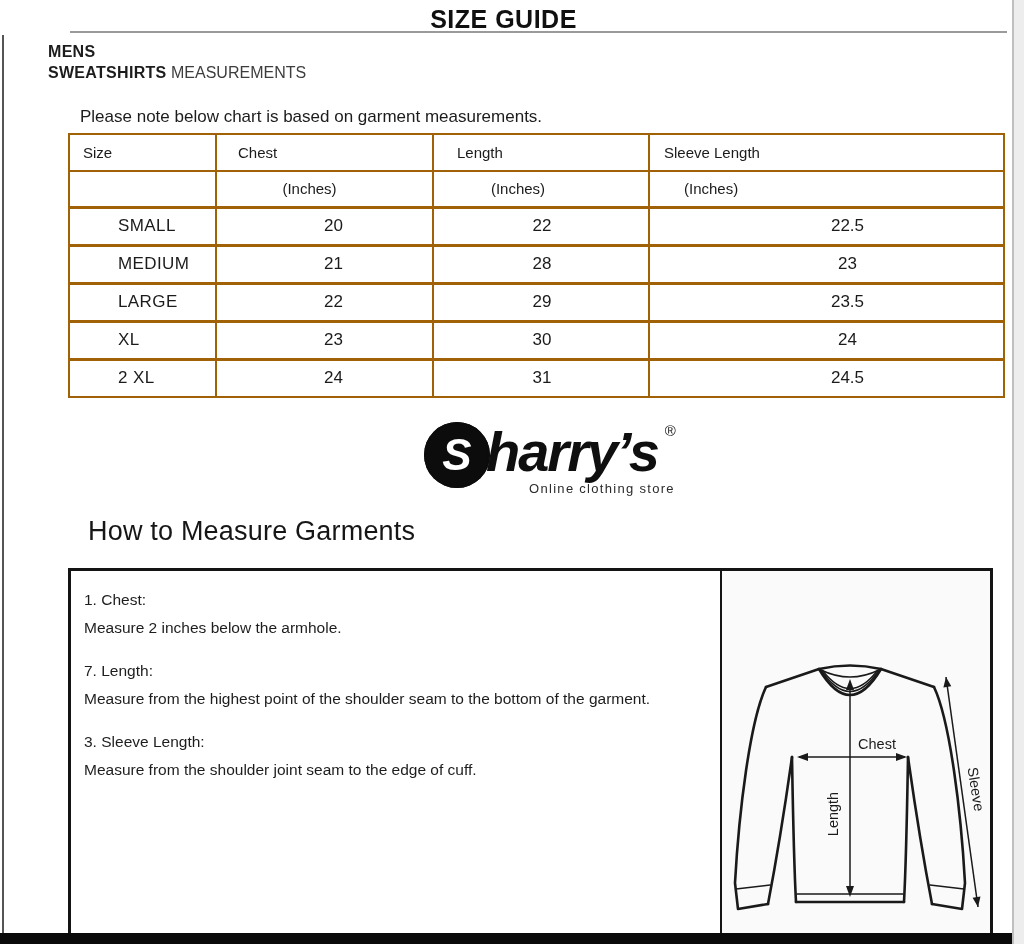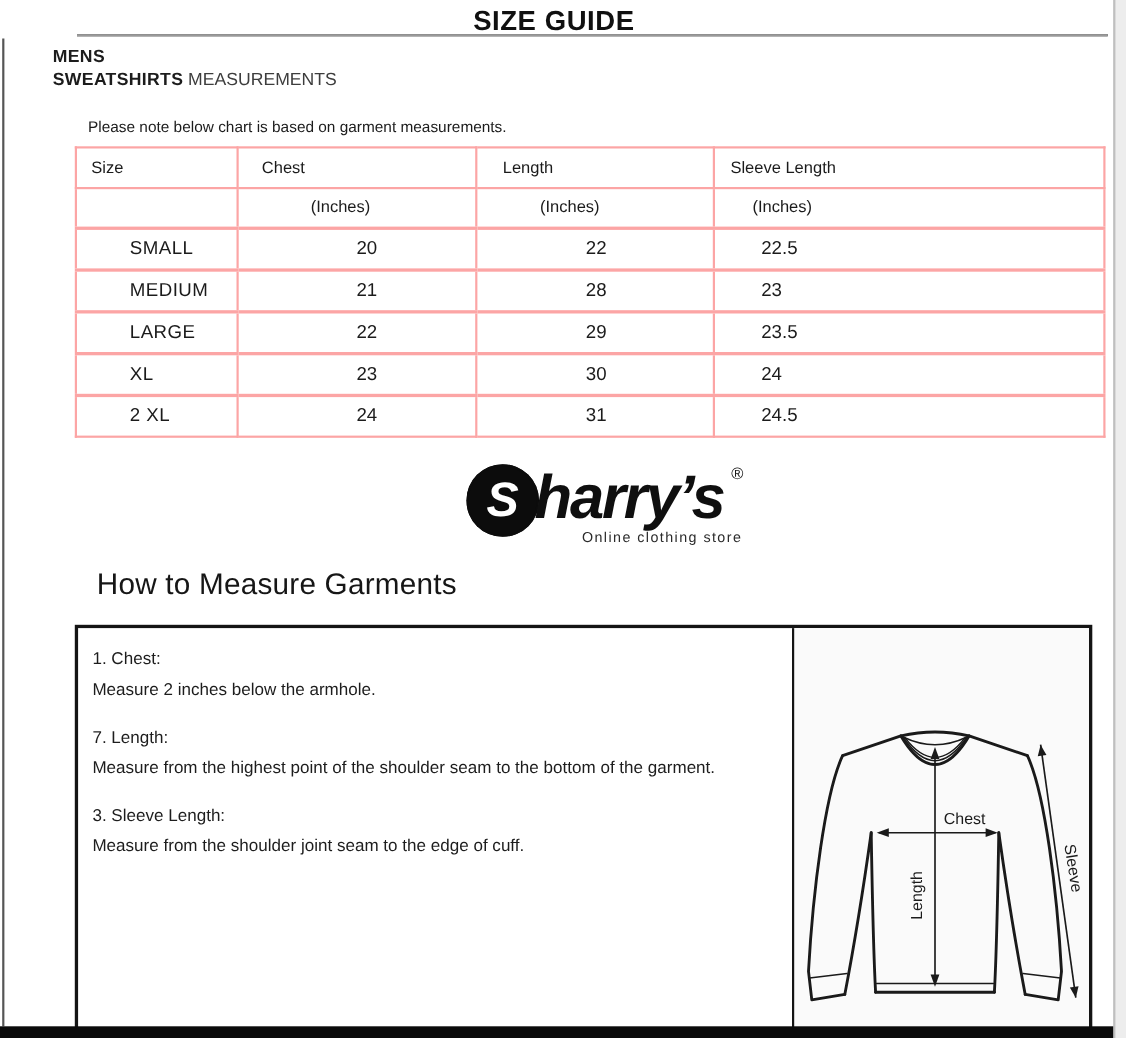--- a/index.html
+++ b/index.html
@@ -23,44 +23,44 @@
   .left-rule { position:absolute; left:2px; top:35px; width:2px; height:898px; background:#555; }
   .right-band {
     position:absolute; left:1012px; top:0; width:12px; height:944px;
     background:#ededed; border-left:2px solid #bfbfbf;
   }
 
   .category { position:absolute; left:48px; top:41px; font-size:16px; line-height:21px; color:#1c1c1c; }
   .category .bold { font-weight:700; letter-spacing:.3px; }
   .category .regular { font-weight:400; color:#3d3d3d;margin-top:24px; }
 
-  .note { position:absolute; left:80px; top:107px; font-size:14px; color:#1c1c1c; }
+  .note { position:absolute; left:80px; top:107px; font-size:17px; color:#1c1c1c; }
 
   
   table.size-table {
     position:absolute; left:68px; top:133px; width:935px;
     border-collapse:collapse; table-layout:fixed; background:#fff;
   }
   .size-table th, .size-table td {
-    border:2px solid #fca5a5; vertical-align:middle;
+    border:2px solid #a16207; vertical-align:middle;
     font-family:"Liberation Sans", sans-serif; color:#1b1b1b;
     overflow:hidden; white-space:nowrap;
   }
   .size-table tr.hdr th  { height:37px; font-weight:400; font-size:15px; text-align:left; }
   .size-table tr.units td{ height:36px; font-size:15px; border-bottom-width:3px; }
   .size-table tr.data td { height:38px; font-size:17px; border-top-width:3px;padding-left:48px; }
 
   .size-table .c-size   { text-align:left; padding-left:13px; }
   .size-table tr.hdr .c-chest  { padding-left:21px; }
   .size-table tr.hdr .c-length { padding-left:23px; }
   .size-table tr.hdr .c-sleeve { padding-left:14px; }
   .size-table tr.units .c-chest,  .size-table tr.data .c-chest  { text-align:center; padding-right:30px; }
   .size-table tr.units .c-length, .size-table tr.data .c-length { text-align:center; padding-right:46px; }
   .size-table tr.units .c-sleeve { text-align:left; padding-left:34px; }
-  .size-table tr.data  .c-sleeve { text-align:left; padding-left:42px; }
+  .size-table tr.data  .c-sleeve { text-align:center; padding-left:42px; }
   .size-table tr.data  .c-size   { letter-spacing:.4px; }
 
   
   .logo { position:absolute; left:424px; top:422px; display:flex; align-items:flex-start; }
   .logo-mark {
     width:66px; height:66px; border-radius:50%; background:#0c0c0c; color:#fff;
     display:flex; align-items:center; justify-content:center; flex:0 0 auto;
     font-weight:700; font-style:italic; font-size:44px; line-height:1;
     box-shadow:inset 0 0 0 2px #0c0c0c;
   }

